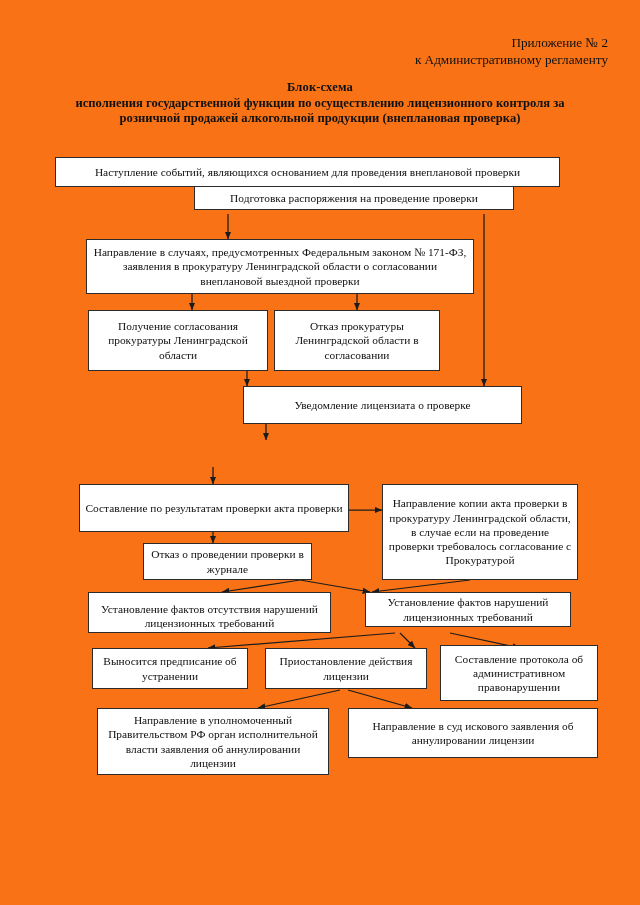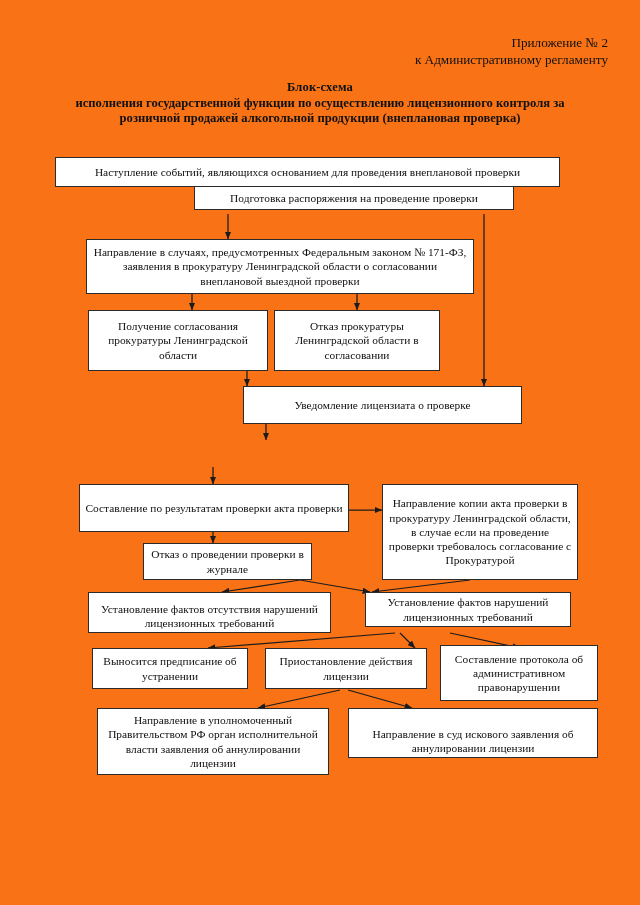--- a/index.html
+++ b/index.html
@@ -190,17 +190,17 @@
   </div>
 
   <div class="node" style="left:440px; top:645px; width:158px; height:56px;">
     <span>Составление протокола об административном правонарушении</span>
   </div>
 
   <div class="node" style="left:97px; top:708px; width:232px; height:67px;">
     <span>Направление в уполномоченный Правительством РФ орган исполнительной власти заявления об аннулировании лицензии</span>
   </div>
 
-  <div class="node" style="left:348px; top:708px; width:250px; height:50px;align-items:flex-end;">
+  <div class="node" style="left:348px; top:708px; width:250px; height:50px;">
     <span>Направление в суд искового заявления об аннулировании лицензии</span>
   </div>
 
 </div>
 
 </body></html>

